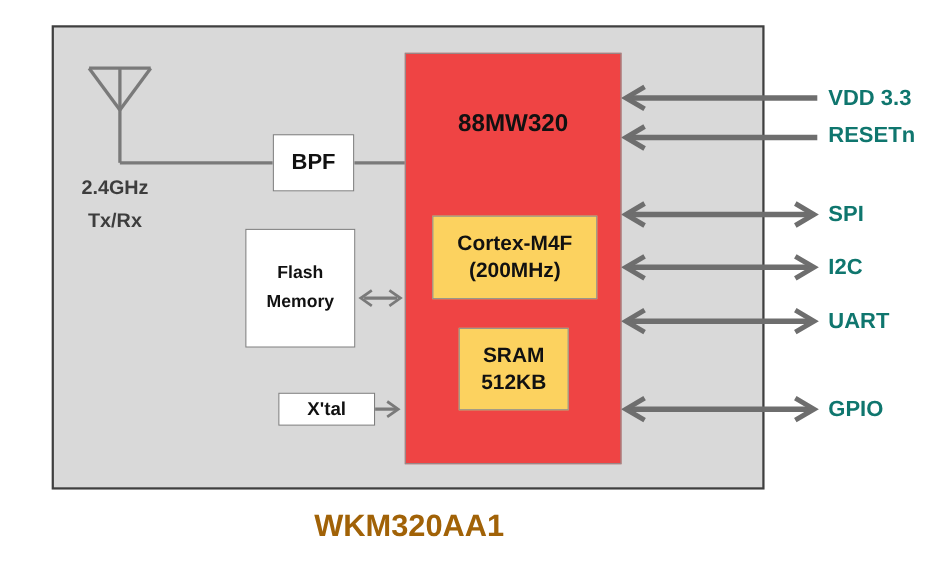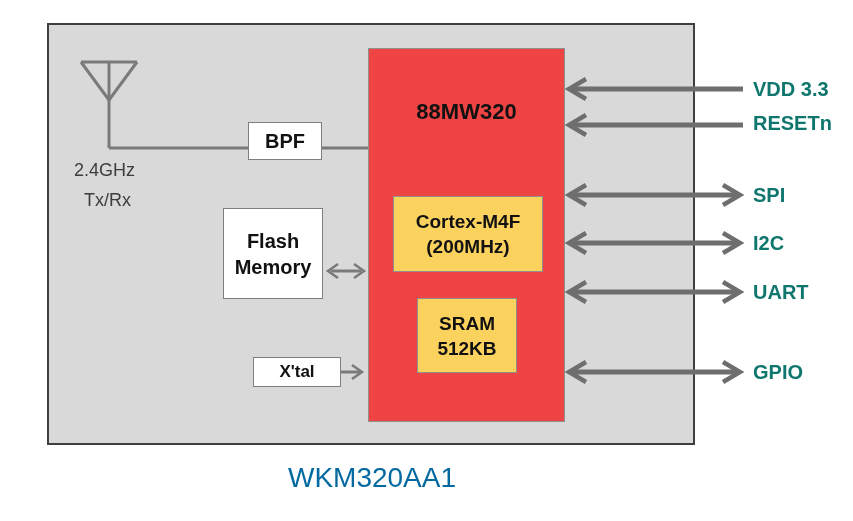--- a/index.html
+++ b/index.html
@@ -20,21 +20,21 @@
   .block{
     position:absolute;
     box-sizing:border-box;
     display:flex;flex-direction:column;
     align-items:center;justify-content:center;
     text-align:center;
     font-weight:bold;color:#111111;
     line-height:1.25;
   }
   .block-bpf{
-    left:248px;top:122px;width:74px;height:38px;
+    left:248px;top:122px;width:74px;height:52px;
     background:#ffffff;border:1.5px solid #7f7f7f;
     font-size:20px;
   }
   .block-chip{
     left:368px;top:48px;width:197px;height:374px;
     background:#ef4444;border:1.5px solid #8f8f8f;
     justify-content:flex-start;
   }
   .chip-title{
     margin-top:48px;
@@ -44,51 +44,50 @@
     left:393px;top:196px;width:150px;height:76px;
     background:#fcd25f;border:1.5px solid #8f8f8f;
     font-size:19px;line-height:25px;
   }
   .block-sram{
     left:417px;top:298px;width:100px;height:75px;
     background:#fcd25f;border:1.5px solid #8f8f8f;
     font-size:19px;line-height:25px;
   }
   .block-flash{
-    left:223px;top:208px;width:100px;height:91px;
+    left:223px;top:208px;width:100px;height:108px;
     background:#ffffff;border:1.5px solid #7f7f7f;
-    font-size:20px;line-height:26px;
+    font-size:16px;line-height:26px;
   }
   .block-xtal{
     left:253px;top:357px;width:88px;height:30px;
     background:#ffffff;border:1.5px solid #7f7f7f;
     font-size:17px;
   }
   .antenna-label{
     position:absolute;left:74px;top:155px;
-    font-weight:normal;font-size:18px;line-height:30px;
+    font-weight:bold;font-size:18px;line-height:30px;
     color:#3d3d3d;
-    text-align:center;
   }
   .antenna-label .l2{padding-left:6px;}
   .port-label{
     position:absolute;left:753px;width:98px;height:22px;
     font-weight:bold;font-size:20px;color:#0f766e;
     white-space:nowrap;
   }
   .pl-vdd{top:78px;}
   .pl-resetn{top:112px;}
   .pl-spi{top:184px;}
   .pl-i2c{top:232px;}
   .pl-uart{top:281px;}
   .pl-gpio{top:361px;}
   .caption{
     position:absolute;left:247px;top:462px;width:250px;
     text-align:center;
-    font-size:28px;font-weight:normal;color:#0369a1;
+    font-size:28px;font-weight:bold;color:#a16207;
   }
   svg.wires{
     position:absolute;left:0;top:0;width:853px;height:521px;
     pointer-events:none;
   }
 </style>
 </head>
 <body>
 
 <div class="canvas">

